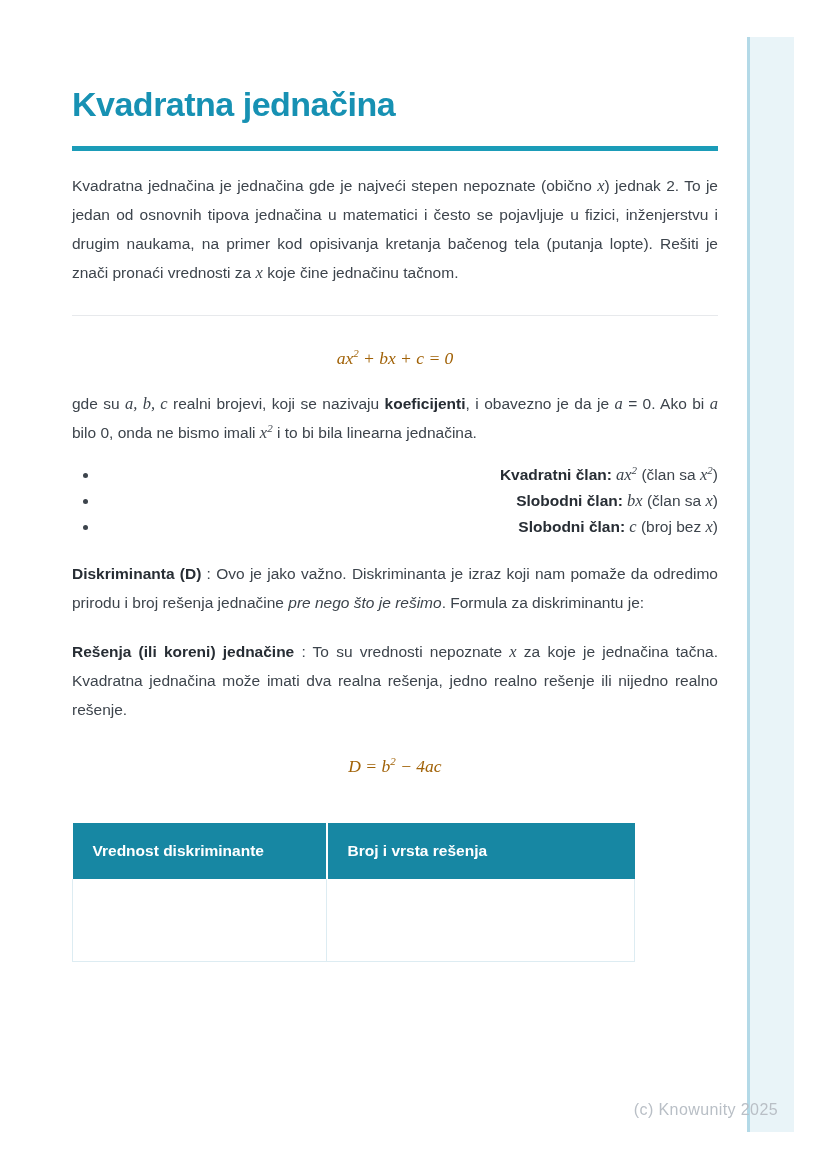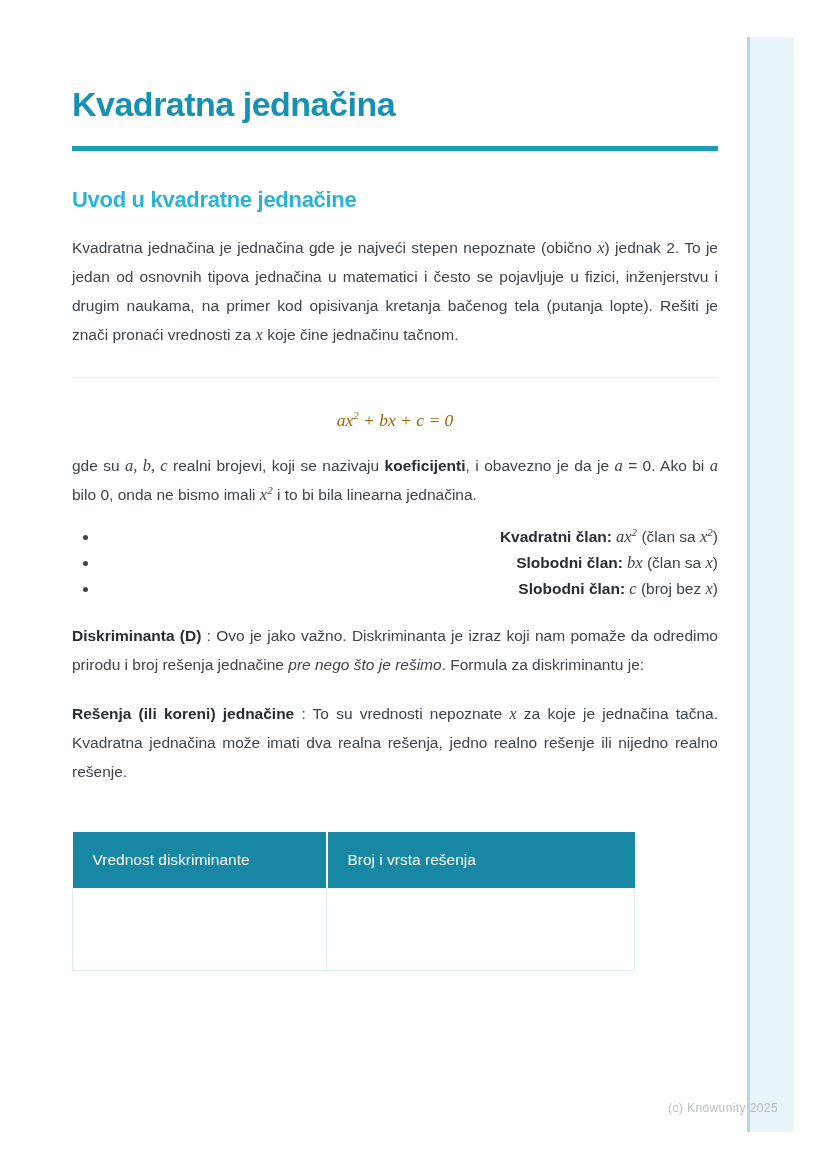--- a/index.html
+++ b/index.html
@@ -83,21 +83,21 @@
   table.disc-table {
     margin-top: 46px;
     border-collapse: collapse;
     width: 563px;
     table-layout: fixed;
   }
   table.disc-table th {
     background: #1787a3;
     color: #ffffff;
     font-size: 15.5px;
-    font-weight: 400;
+    font-weight: 700;
     text-align: left;
     padding: 18px 20px;
     line-height: 1.3;
   }
   table.disc-table th.col-1 { width: 213px; border-right: 2px solid #ffffff; }
   table.disc-table td {
     background: #ffffff;
     border: 1px solid #ddecf2;
     border-top: none;
     height: 80px;
@@ -106,57 +106,57 @@
     position: absolute;
     left: 747px; top: 37px;
     width: 44px; height: 1095px;
     background: #e9f4f8;
     border-left: 3px solid #b3d9e7;
   }
   .footer-copy {
     position: absolute;
     top: 1101px;
     right: 50px;
-    font-size: 12px;
+    font-size: 16px;
     letter-spacing: 0.4px;
     color: #b9bfc6;
     z-index: 2;
   }
 </style>
 </head>
 <body>
 
 <div class="side-strip"></div>
 
 <div class="content">
 
   <div class="page-title">Kvadratna jednačina</div>
   <hr class="title-rule">
 
-  <h2 class="section-heading">Uvod u kvadratne jednačine</h2>
   <p class="body-text"><span>Kvadratna jednačina je jednačina gde je najveći stepen nepoznate (obično </span><span class="m">x</span><span>) jednak 2. To je jedan od osnovnih tipova jednačina u matematici i često se pojavljuje u fizici, inženjerstvu i drugim naukama, na primer kod opisivanja kretanja bačenog tela (putanja lopte). Rešiti je znači pronaći vrednosti za </span><span class="m">x</span><span> koje čine jednačinu tačnom.</span></p>
 
   <hr class="divider">
 
 
 
   <p class="formula"><span>ax</span><sup class="sup-m">2</sup><span> + bx + c = 0</span></p>
 
   <p class="body-text"><span>gde su </span><span class="m">a, b, c</span><span> realni brojevi, koji se nazivaju </span><span class="b">koeficijenti</span><span>, i obavezno je da je </span><span class="m">a</span><span> = 0. Ako bi </span><span class="m">a</span><span> bilo 0, onda ne bismo imali </span><span class="m">x</span><sup class="sup-m">2</sup><span> i to bi bila linearna jednačina.</span></p>
 
   <ul class="term-list">
     <li><span class="b">Kvadratni član:</span><span class="m"> ax</span><sup class="sup-m">2</sup><span> (član sa </span><span class="m">x</span><sup class="sup-m">2</sup><span>)</span></li>
     <li><span class="b">Slobodni član:</span><span class="m"> bx</span><span> (član sa </span><span class="m">x</span><span>)</span></li>
     <li><span class="b">Slobodni član:</span><span class="m"> c</span><span> (broj bez </span><span class="m">x</span><span>)</span></li>
   </ul>
 
   <p class="body-text"><span class="b">Diskriminanta (D)</span><span> : Ovo je jako važno. Diskriminanta je izraz koji nam pomaže da odredimo prirodu i broj rešenja jednačine </span><span class="i">pre nego što je rešimo</span><span>. Formula za diskriminantu je:</span></p>
 
   <p class="body-text"><span class="b">Rešenja (ili koreni) jednačine</span><span> : To su vrednosti nepoznate </span><span class="m">x</span><span> za koje je jednačina tačna. Kvadratna jednačina može imati dva realna rešenja, jedno realno rešenje ili nijedno realno rešenje.</span></p>
 
+  <p class="formula"><span>D = b</span><sup class="sup-m">2</sup><span> − 4ac</span></p>
 
   <table class="disc-table">
     <thead>
       <tr>
         <th class="col-1">Vrednost diskriminante</th>
         <th>Broj i vrsta rešenja</th>
       </tr>
     </thead>
     <tbody>
       <tr>

